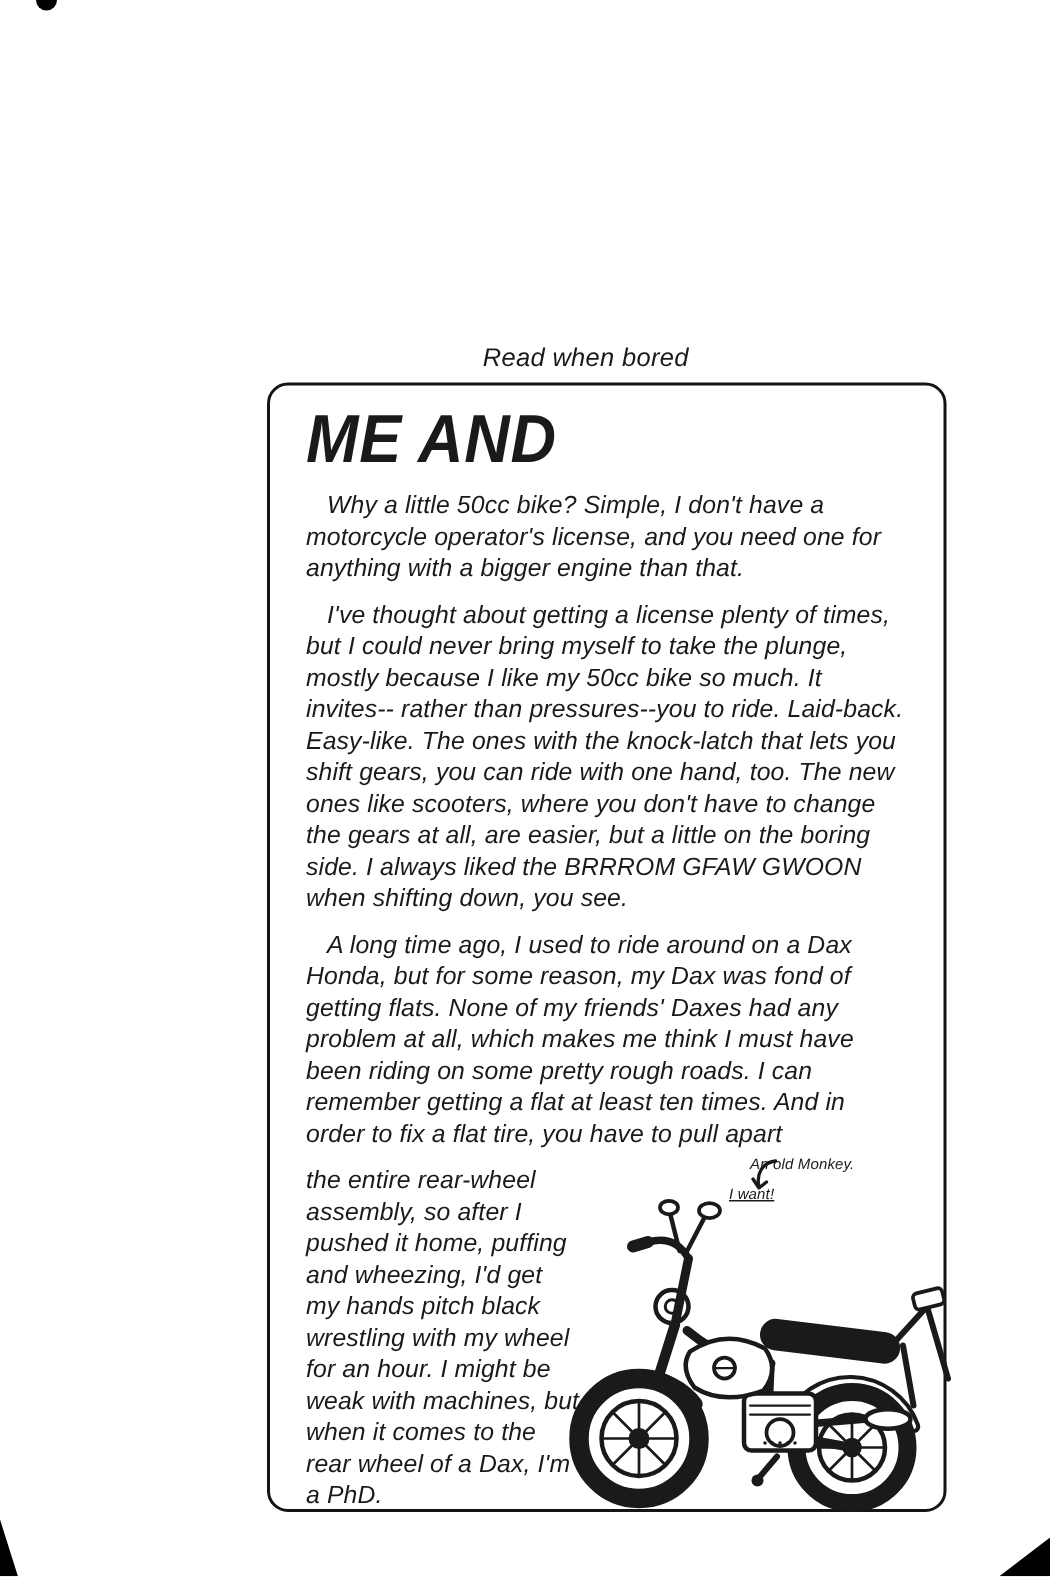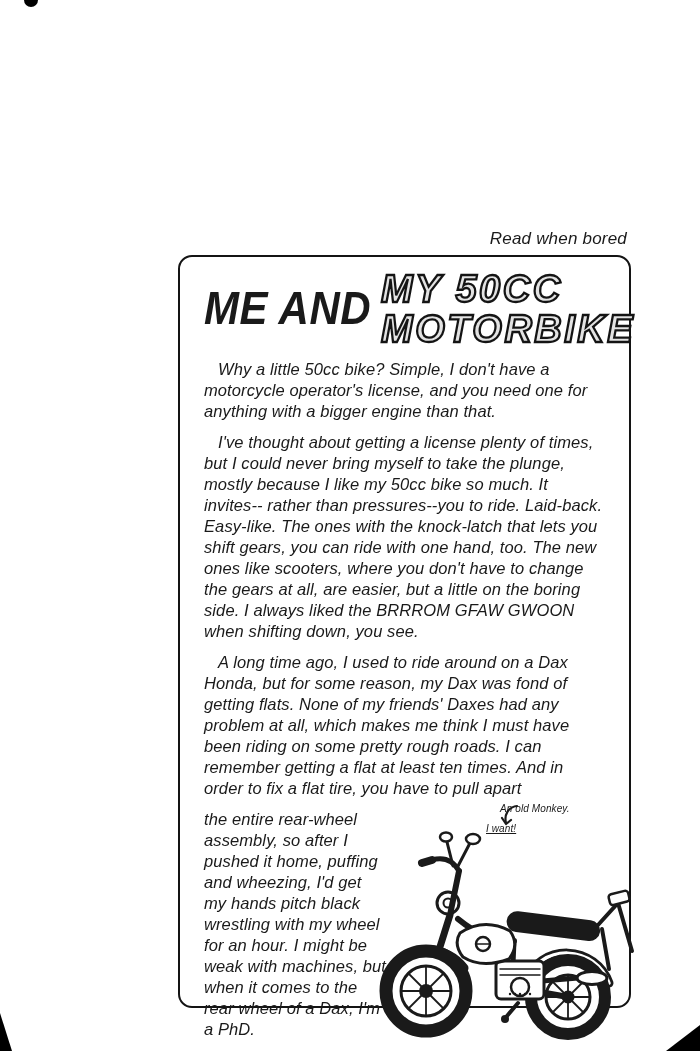--- a/index.html
+++ b/index.html
@@ -7,22 +7,22 @@
     width: 700px; height: 1051px;
     background: #ffffff;
     font-family: "Liberation Sans", sans-serif;
     color: #1a1a1a;
     position: relative;
     overflow: hidden;
   }
 
   .header-note {
     position: absolute;
-    left: 174px; top: 229px; width: 453px;
-    text-align: right;
+    left: 164px; top: 229px; width: 453px;
+    text-align: center;
     font-style: italic;
     font-size: 17px;
     letter-spacing: 0.2px;
   }
 
   .page-box {
     position: absolute;
     left: 178px; top: 255px;
     width: 453px; height: 753px;
     border: 2.5px solid #141414;
@@ -101,24 +101,20 @@
 </style>
 </head>
 <body>
 
 <div class="header-note">Read when bored</div>
 
 <div class="page-box">
 
   <div class="title-row">
     <div class="title-left">ME AND</div>
-    <div class="title-right">
-      <div>MY 50CC</div>
-      <div>MOTORBIKE</div>
-    </div>
   </div>
 
   <div class="body-text">
     <p class="indent">Why a little 50cc bike? Simple, I don't have a motorcycle operator's license, and you need one for anything with a bigger engine than that.</p>
     <p class="indent">I've thought about getting a license plenty of times, but I could never bring myself to take the plunge, mostly because I like my 50cc bike so much. It invites-- rather than pressures--you to ride. Laid-back. Easy-like. The ones with the knock-latch that lets you shift gears, you can ride with one hand, too. The new ones like scooters, where you don't have to change the gears at all, are easier, but a little on the boring side. I always liked the BRRROM GFAW GWOON when shifting down, you see.</p>
     <p class="indent">A long time ago, I used to ride around on a Dax Honda, but for some reason, my Dax was fond of getting flats. None of my friends' Daxes had any problem at all, which makes me think I must have been riding on some pretty rough roads. I can remember getting a flat at least ten times. And in order to fix a flat tire, you have to pull apart</p>
 
     <div class="bottom-wrap">
       <div class="narrow-col">
         <p>the entire rear-wheel assembly, so after I pushed it home, puffing and wheezing, I'd get my hands pitch black wrestling with my wheel for an hour. I might be weak with machines, but when it comes to the rear wheel of a Dax, I'm a PhD.</p>

